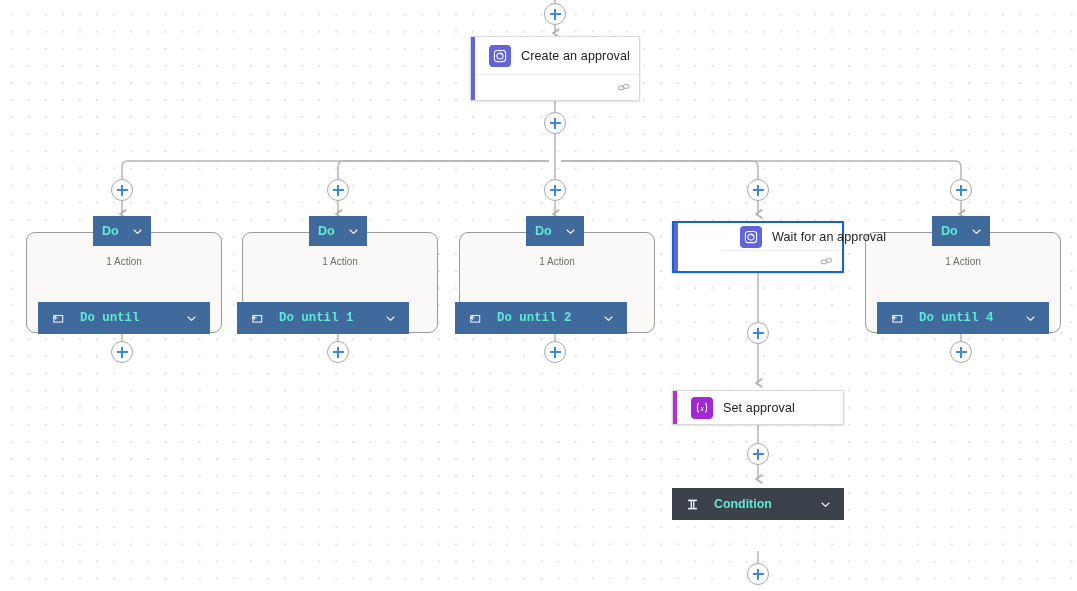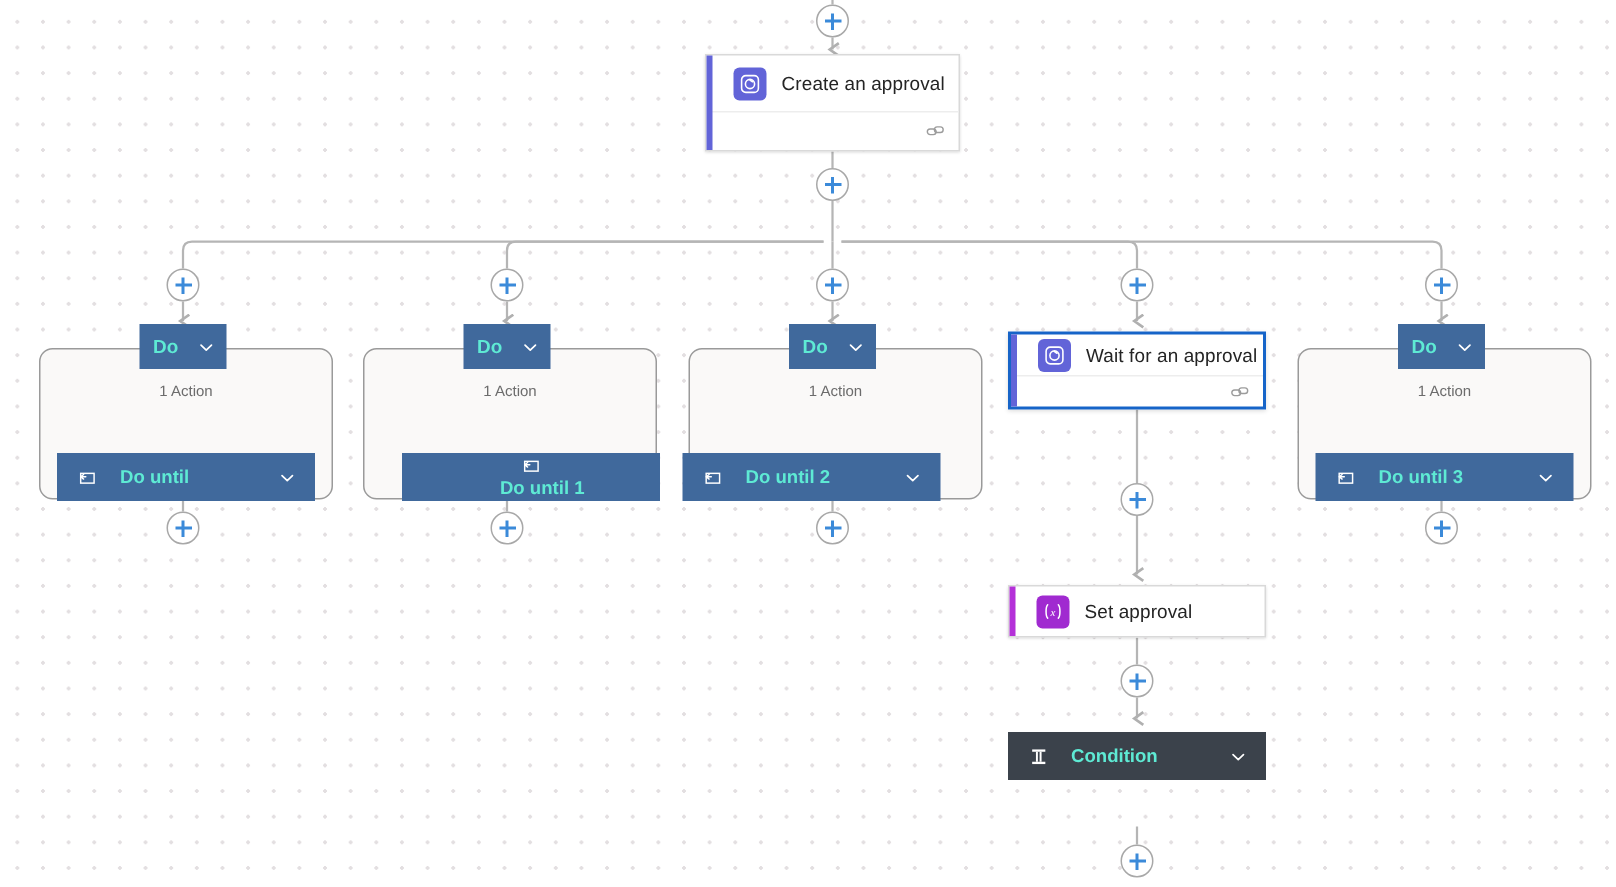--- a/index.html
+++ b/index.html
@@ -66,20 +66,21 @@
     box-sizing: border-box;
     z-index: 5;
     display: flex;
     flex-direction: column;
     box-shadow: 0 1px 2px rgba(0,0,0,0.10), 0 0 2px rgba(0,0,0,0.06);
     cursor: pointer;
   }
   .card.selected {
     border: 2px solid #1664c8;
     box-shadow: 0 1px 3px rgba(0,0,0,0.14);
+    padding-left: 48px;
   }
   .card .accent {
     position: absolute;
     left: 0; top: 0; bottom: 0;
     width: 4px;
   }
   .card .cardhead {
     display: flex;
     align-items: center;
     flex: 1 1 auto;
@@ -170,21 +171,21 @@
     padding: 0 6px 0 9px;
   }
   .chip.do-head .chiplabel { font-size: 12.6px; }
 
   
   .chip.until-bar {
     height: 32px;
     background: #40699c;
     padding: 0 11px 0 12px;
   }
-  .chip.until-bar .chiplabel { margin-left: 14px; }
+  .chip.until-bar .chiplabel { margin-left: 14px; font-family: Liberation Mono, monospace; }
 
   
   .chip.cond-bar {
     height: 32px;
     background: #3b424b;
     padding: 0 11px 0 12px;
   }
   .chip.cond-bar .chiplabel { margin-left: 14px; }
 
   svg { display: block; }
@@ -307,21 +308,21 @@
     <span class="scopecount">1 Action</span>
   </div>
   <div class="chip do-head" style="left:309px; top:216px;">
     <span class="chiplabel">Do</span>
     <span class="chevron">
       <svg width="11" height="11" viewBox="0 0 12 12" aria-hidden="true">
         <path d="M2.2,4.4 L6,8.1 L9.8,4.4" fill="none" stroke="#ffffff" stroke-width="1.25" stroke-linecap="round" stroke-linejoin="round"></path>
       </svg>
     </span>
   </div>
-  <div class="chip until-bar" style="left:268px; top:302px; width:172px;flex-direction:column;">
+  <div class="chip until-bar" style="left:237px; top:302px; width:172px;">
     <span class="chipicon">
       <svg width="13" height="13" viewBox="0 0 16 16" aria-hidden="true">
         <rect x="2.2" y="4.4" width="11" height="8" fill="none" stroke="#ffffff" stroke-width="1.2"></rect>
         <path d="M2.2,7.2 L6.4,7.2 M4.6,5.3 L2.2,7.2 L4.6,9.1" fill="none" stroke="#ffffff" stroke-width="1.2" stroke-linecap="round" stroke-linejoin="round"></path>
       </svg>
     </span>
     <span class="chiplabel">Do until 1</span>
     <span class="chevron">
       <svg width="11" height="11" viewBox="0 0 12 12" aria-hidden="true">
         <path d="M2.2,4.4 L6,8.1 L9.8,4.4" fill="none" stroke="#ffffff" stroke-width="1.25" stroke-linecap="round" stroke-linejoin="round"></path>
@@ -388,21 +389,21 @@
       </svg>
     </span>
   </div>
   <div class="chip until-bar" style="left:877px; top:302px; width:172px;">
     <span class="chipicon">
       <svg width="13" height="13" viewBox="0 0 16 16" aria-hidden="true">
         <rect x="2.2" y="4.4" width="11" height="8" fill="none" stroke="#ffffff" stroke-width="1.2"></rect>
         <path d="M2.2,7.2 L6.4,7.2 M4.6,5.3 L2.2,7.2 L4.6,9.1" fill="none" stroke="#ffffff" stroke-width="1.2" stroke-linecap="round" stroke-linejoin="round"></path>
       </svg>
     </span>
-    <span class="chiplabel">Do until 3</span>
+    <span class="chiplabel">Do until 4</span>
     <span class="chevron">
       <svg width="11" height="11" viewBox="0 0 12 12" aria-hidden="true">
         <path d="M2.2,4.4 L6,8.1 L9.8,4.4" fill="none" stroke="#ffffff" stroke-width="1.25" stroke-linecap="round" stroke-linejoin="round"></path>
       </svg>
     </span>
   </div>
 
   <div class="card" style="left:672px; top:390px; width:172px; height:35px;">
     <span class="accent" style="background:#b431d8;"></span>
     <div class="cardhead">

